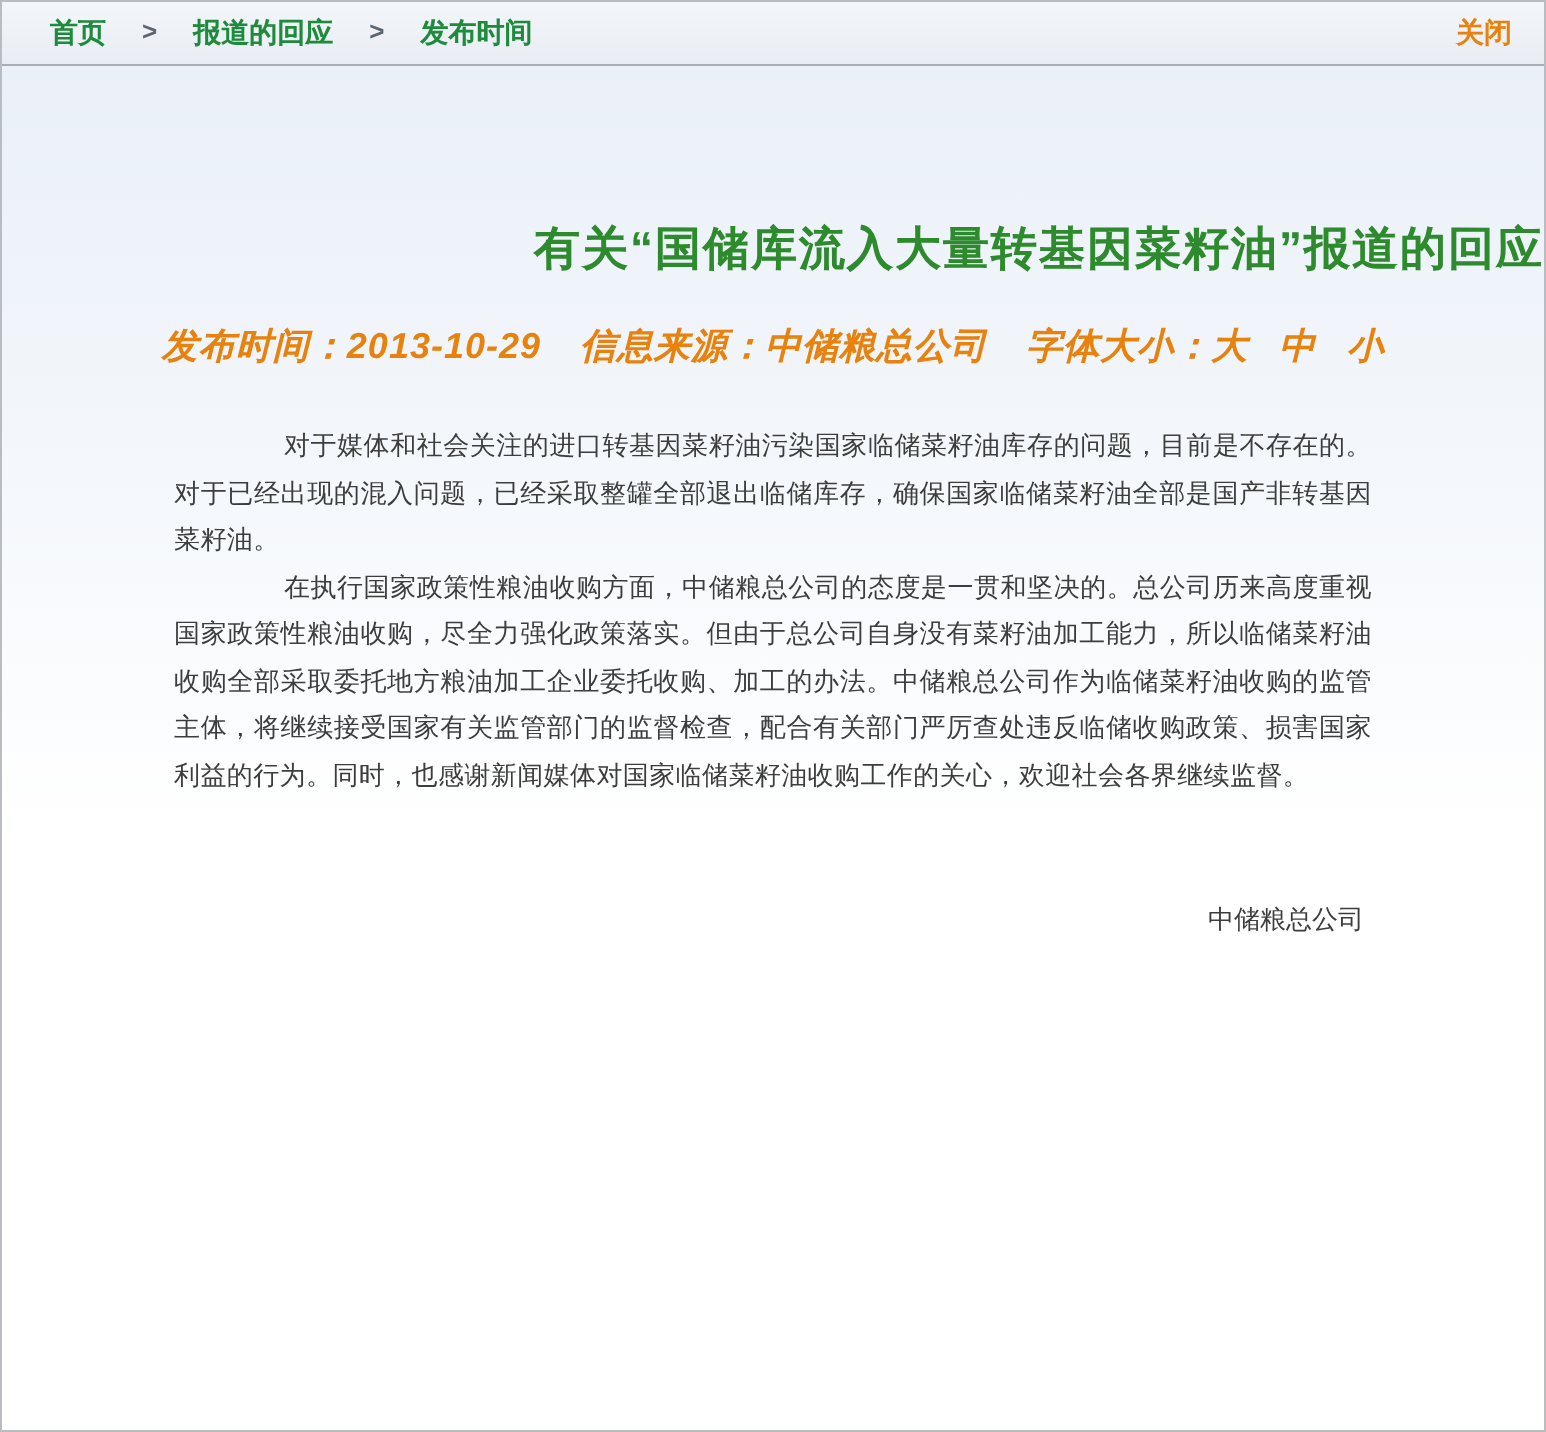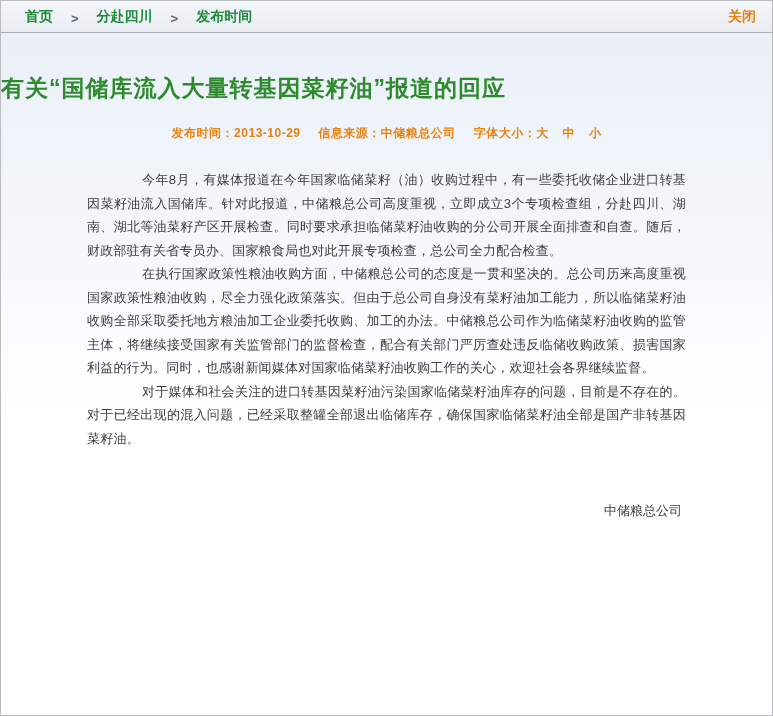--- a/index.html
+++ b/index.html
@@ -18,41 +18,42 @@
   .topbar {
     height: 32px;
     background: linear-gradient(180deg, #f3f6fa 0%, #e9edf3 100%);
     border-bottom: 1px solid #a9adb3;
     display: flex;
     align-items: center;
     padding: 0 12px 0 24px;
     font-size: 14px;
     font-weight: bold;
   }
-  .crumbs { display: flex; align-items: flex-end; gap: 18px; flex: 1; }
+  .crumbs { display: flex; align-items: flex-start; gap: 18px; flex: 1; }
   .crumb-link { color: #1e8a3c; text-decoration: none; cursor: pointer; }
   .crumb-sep { color: #5a6672; font-weight: bold; font-size: 13px; }
   .close-link { color: #e8820e; text-decoration: none; cursor: pointer; padding-right: 4px; }
 
   
   .article-title {
-    margin-top: 40px;
-    text-align: left;
+    margin-top: 76px;
+    text-align: right;
     font-size: 23px;
     font-weight: bold;
     color: #2d8a2d;
     letter-spacing: 1px;
   }
   .meta {
     margin-top: 21px;
     text-align: center;
-    font-size: 12px;
+    font-size: 18px;
     font-weight: bold;
     color: #e8820e;
     letter-spacing: 0.5px;
+    font-style: italic;
   }
   .meta .gap { margin-left: 14px; }
   .meta .fs-opt { margin-left: 10px; cursor: pointer; }
 
   .body-block {
     width: 599px;
     margin: 26px auto 0;
     color: #3d3d3d;
   }
   .body-block p {
@@ -73,40 +74,39 @@
 </style>
 </head>
 <body>
 
 <div class="page">
 
   <div class="topbar">
     <div class="crumbs">
       <a class="crumb-link">首页</a>
       <span class="crumb-sep">&gt;</span>
-      <a class="crumb-link">分赴四川</a>
+      <a class="crumb-link">报道的回应</a>
       <span class="crumb-sep">&gt;</span>
       <a class="crumb-link">发布时间</a>
     </div>
     <a class="close-link">关闭</a>
   </div>
 
   <h1 class="article-title">有关“国储库流入大量转基因菜籽油”报道的回应</h1>
 
   <div class="meta">
     <span>发布时间：</span><span>2013-10-29</span>
     <span class="gap">信息来源：</span><span>中储粮总公司</span>
     <span class="gap">字体大小：</span><span class="fs-opt" style="margin-left:0">大</span>
     <span class="fs-opt">中</span>
     <span class="fs-opt">小</span>
   </div>
 
   <div class="body-block">
-    <p>今年8月，有媒体报道在今年国家临储菜籽（油）收购过程中，有一些委托收储企业进口转基因菜籽油流入国储库。针对此报道，中储粮总公司高度重视，立即成立3个专项检查组，分赴四川、湖南、湖北等油菜籽产区开展检查。同时要求承担临储菜籽油收购的分公司开展全面排查和自查。随后，财政部驻有关省专员办、国家粮食局也对此开展专项检查，总公司全力配合检查。</p>
+    <p>对于媒体和社会关注的进口转基因菜籽油污染国家临储菜籽油库存的问题，目前是不存在的。对于已经出现的混入问题，已经采取整罐全部退出临储库存，确保国家临储菜籽油全部是国产非转基因菜籽油。</p>
     <p>在执行国家政策性粮油收购方面，中储粮总公司的态度是一贯和坚决的。总公司历来高度重视国家政策性粮油收购，尽全力强化政策落实。但由于总公司自身没有菜籽油加工能力，所以临储菜籽油收购全部采取委托地方粮油加工企业委托收购、加工的办法。中储粮总公司作为临储菜籽油收购的监管主体，将继续接受国家有关监管部门的监督检查，配合有关部门严厉查处违反临储收购政策、损害国家利益的行为。同时，也感谢新闻媒体对国家临储菜籽油收购工作的关心，欢迎社会各界继续监督。</p>
-    <p>对于媒体和社会关注的进口转基因菜籽油污染国家临储菜籽油库存的问题，目前是不存在的。对于已经出现的混入问题，已经采取整罐全部退出临储库存，确保国家临储菜籽油全部是国产非转基因菜籽油。</p>
 
     <div class="signature">
       <div>中储粮总公司</div>
     </div>
   </div>
 
 </div>
 
 </body></html>

